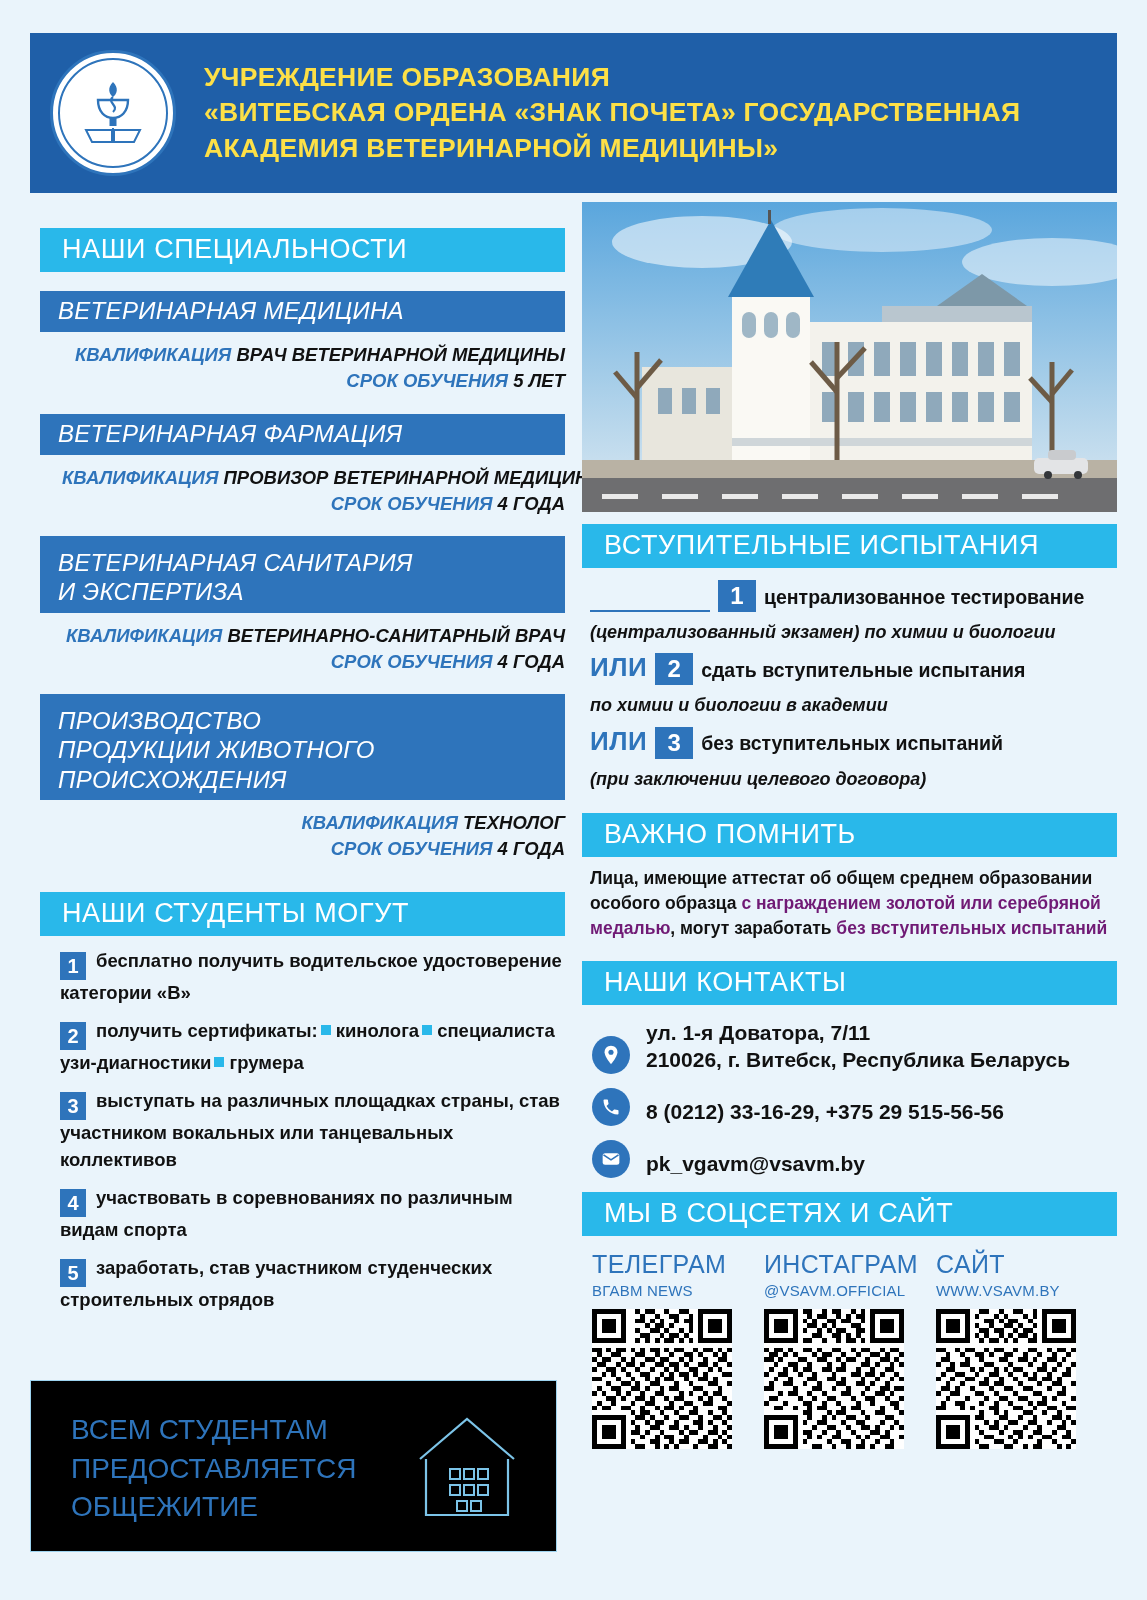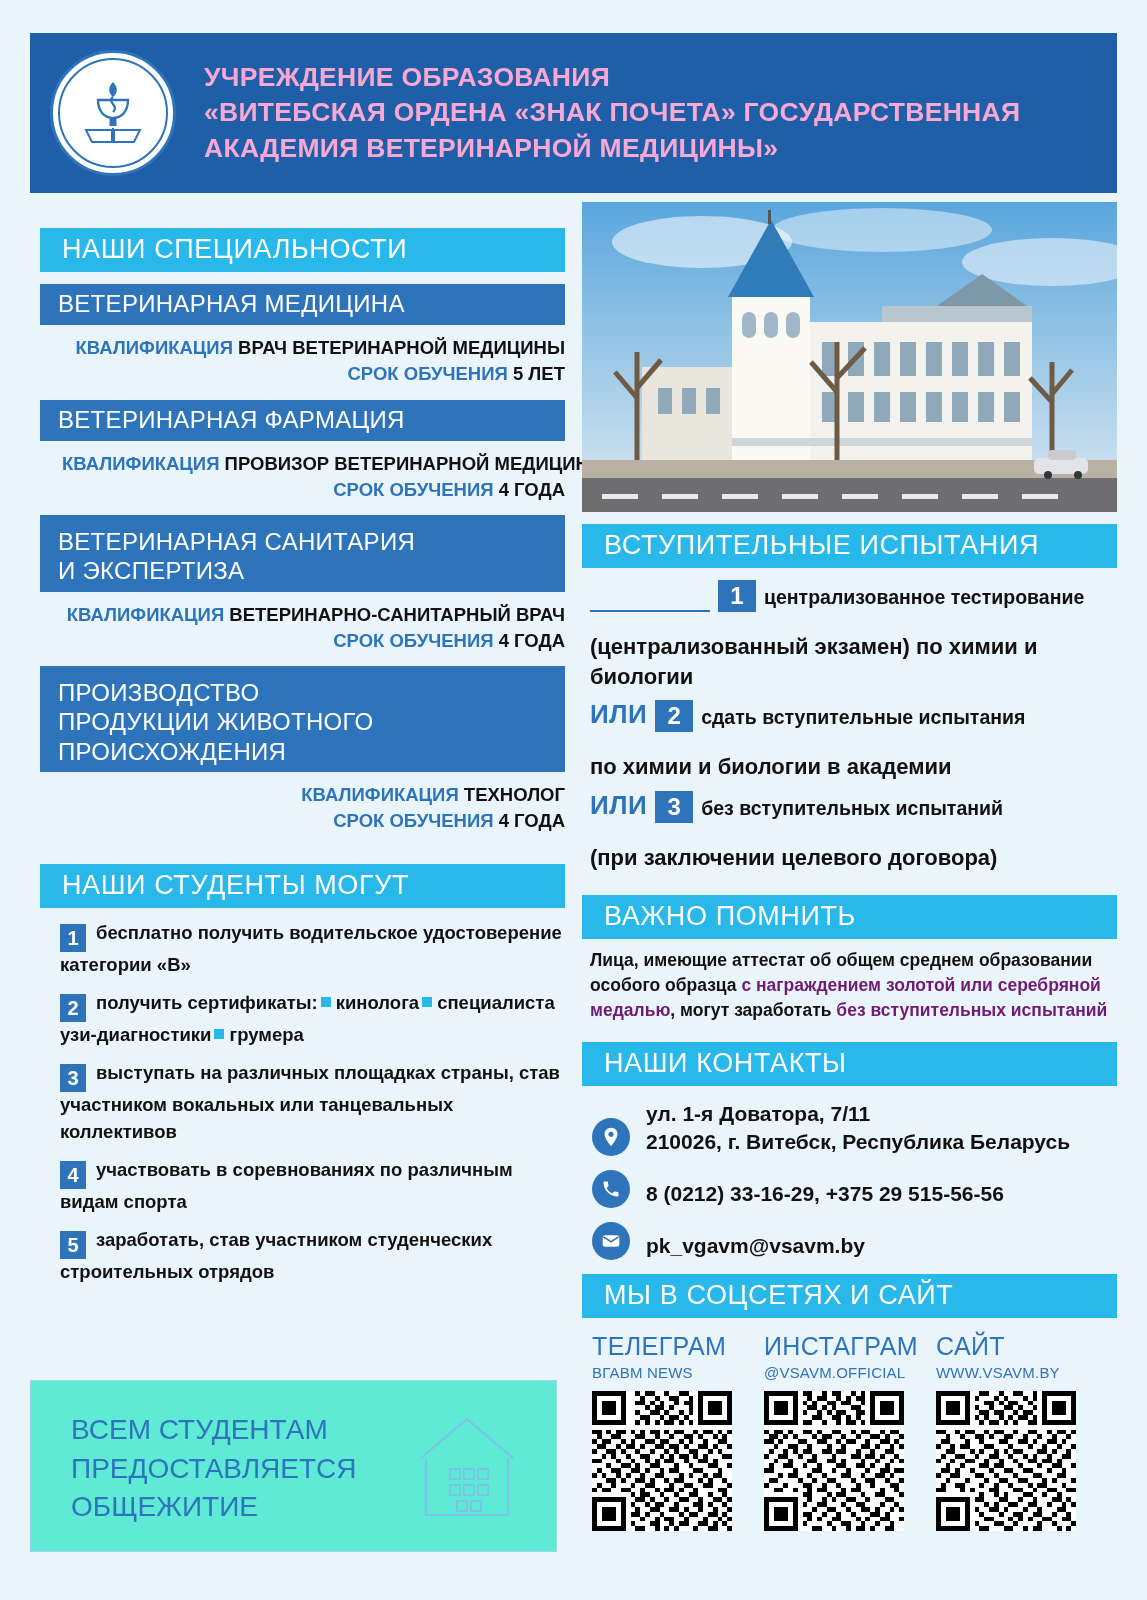--- a/index.html
+++ b/index.html
@@ -26,39 +26,39 @@
     position:relative;overflow:hidden;
     display:flex;align-items:center;justify-content:center;
   }
   .logo .ring{
     position:absolute;inset:5px;border-radius:50%;border:2px solid #2e74bb;
   }
   .logo .emblem{
     position:relative;z-index:2;width:74px;height:74px;display:block;
   }
   .header .htext{
-    margin-left:28px;color:#f9a8d4;font-weight:bold;font-size:26.5px;line-height:1.33;
+    margin-left:28px;color:#fde047;font-weight:bold;font-size:26.5px;line-height:1.33;
     letter-spacing:.3px;
   }
   .header .htext div{white-space:nowrap;}
 
   
   .bar-cyan{
     background:#29b8ea;color:#fff;font-size:27px;letter-spacing:.6px;
     padding:6px 0 7px 22px;box-sizing:border-box;
   }
   .bar-blue{
     background:#2e74bb;color:#fff;font-size:24px;letter-spacing:.3px;
     padding:6px 0 7px 18px;box-sizing:border-box;
   }
   .bar-blue.two{padding-top:12px;padding-bottom:6px;line-height:1.22;}
 
   
   .left{position:absolute;left:40px;top:228px;width:525px;}
-  .spec-block{margin-top:0;}
+  .spec-block{margin-top:7px;font-style:italic;}
   .spec-body{
     padding:10px 0 4px 22px;font-size:18.5px;line-height:1.42;color:#111;
     font-weight:bold;
     text-align:right;
   }
   .spec-body .lbl{color:#2e74bb;font-weight:bold;}
   .spec-body .row{white-space:nowrap;}
 
   .students{margin-top:26px;}
   .st-list{padding:12px 0 0 20px;}
@@ -69,21 +69,21 @@
   .num{
     display:inline-block;width:26px;height:28px;background:#2e74bb;color:#fff;
     font-size:20px;text-align:center;line-height:28px;vertical-align:-6px;
     margin-right:10px;font-weight:bold;
   }
   .sq{display:inline-block;width:10px;height:10px;background:#29b8ea;margin:0 5px 0 3px;vertical-align:2px;}
 
   
   .dorm{
     position:absolute;left:30px;top:1380px;width:525px;height:170px;
-    border:1px solid #9dd3ef;background:#5eead4;
+    border:1px solid #9dd3ef;background:#000000;
   }
   .dorm .txt{
     position:absolute;left:40px;top:30px;color:#2e74bb;font-size:28px;line-height:1.38;
   }
   .dorm .house{position:absolute;right:34px;top:30px;width:110px;height:110px;}
 
   
   .right{position:absolute;left:582px;top:202px;width:535px;}
   .photo{
     width:535px;height:310px;overflow:hidden;position:relative;background:#cfe6f5;
@@ -92,21 +92,21 @@
 
   .exam{margin-top:12px;}
   .exam-body{padding:10px 0 6px 8px;font-size:19px;line-height:1.35;color:#111;font-weight:bold;}
   .exam-row{display:flex;align-items:flex-end;gap:8px;margin-top:2px;}
   .exam-or{color:#2e74bb;font-size:26px;letter-spacing:.5px;}
   .exam-num{
     display:inline-block;min-width:30px;height:32px;background:#2e74bb;color:#fff;
     font-size:24px;text-align:center;line-height:32px;font-weight:bold;padding:0 4px;
   }
   .exam-main{font-size:19.5px;padding-bottom:2px;}
-  .exam-sub{font-size:22px;margin-top:20px;}
+  .exam-sub{font-size:18px;margin-top:8px;font-style:italic;}
   .underline1{border-bottom:2px solid #2e74bb;width:120px;display:inline-block;height:30px;}
 
   .important{margin-top:16px;}
   .imp-body{padding:9px 8px 4px 8px;font-size:17.5px;line-height:1.42;font-weight:bold;color:#111;}
   .c-blue{color:#701a75;}
 
   .contacts{margin-top:16px;}
   .c-list{padding:14px 0 0 10px;}
   .c-row{display:flex;align-items:flex-end;margin-bottom:14px;}
   .c-ico{

